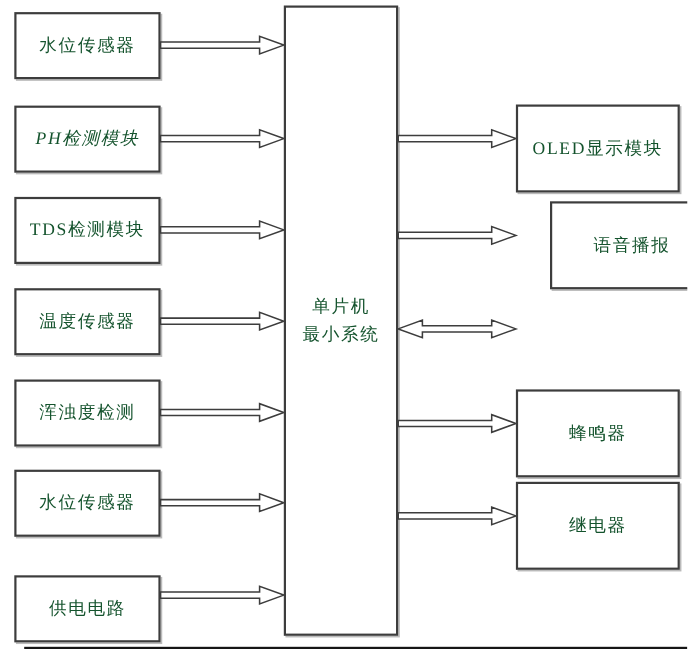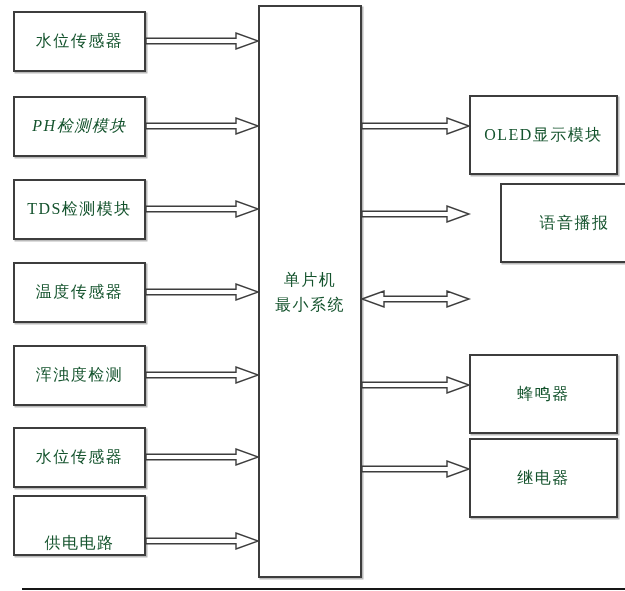--- a/index.html
+++ b/index.html
@@ -55,21 +55,21 @@
   .ra3 { left: 362px; top: 289px; }
   .ra4 { left: 362px; top: 375px; }
   .ra5 { left: 362px; top: 459px; }
   
   .lb1 { top: 11px; }
   .lb2 { top: 96px; font-style: italic; }
   .lb3 { top: 179px; }
   .lb4 { top: 262px; font-family: Liberation Mono, monospace; }
   .lb5 { top: 345px; }
   .lb6 { top: 427px; }
-  .lb7 { top: 495px; align-items: flex-end; }
+  .lb7 { top: 523px; }
   
   .rb1 { top: 95px; }
   .rb2 { top: 183px; margin-left: 31px; }
   .rb3 { top: 268px; }
   .rb4 { top: 354px; }
   .rb5 { top: 438px; }
 </style>
 </head>
 <body>
 

